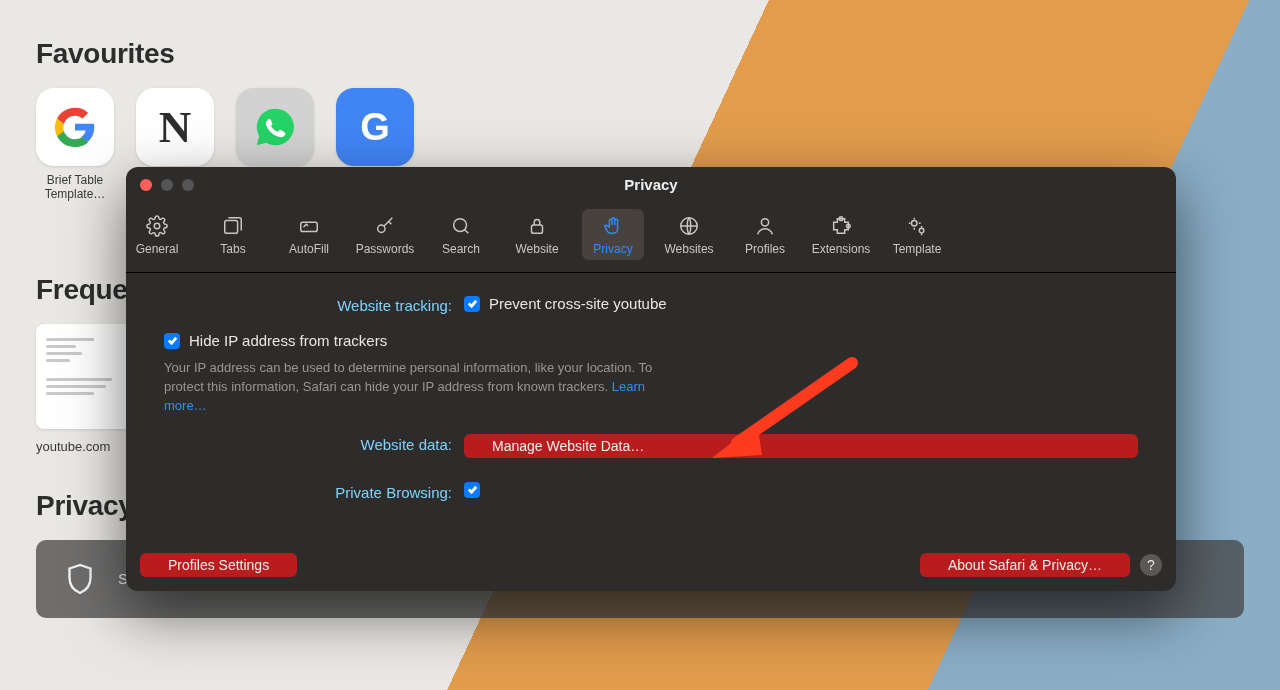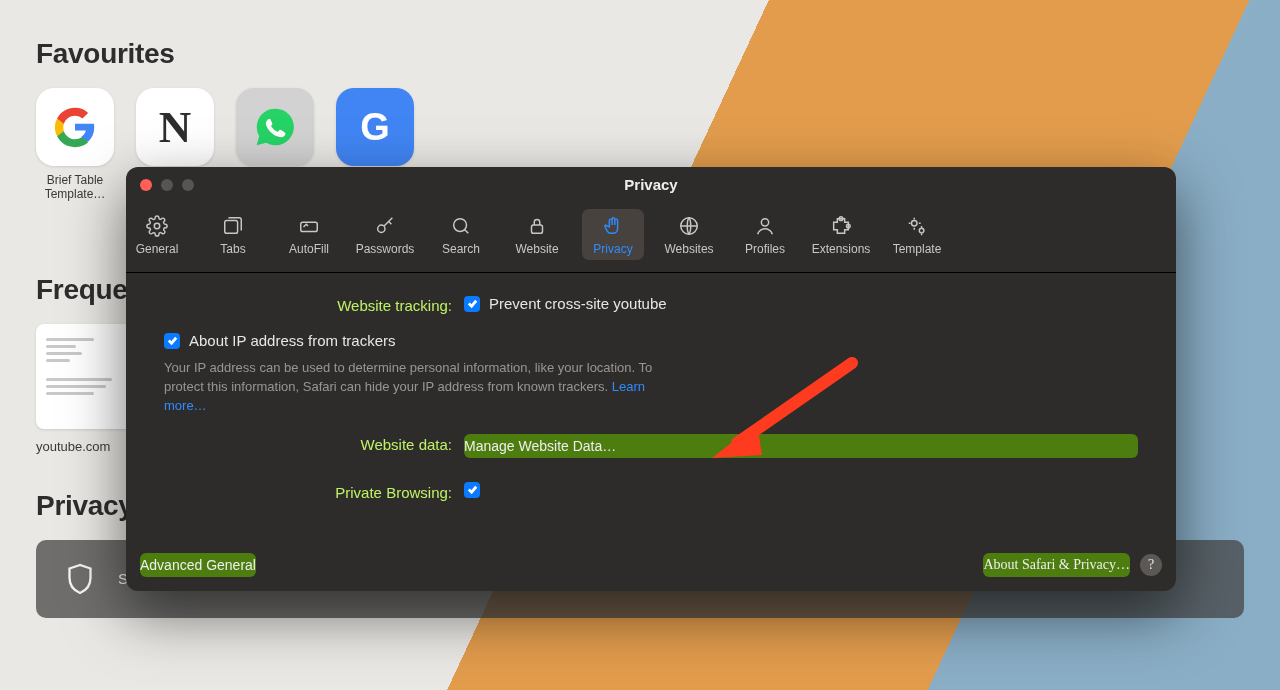--- a/index.html
+++ b/index.html
@@ -84,42 +84,42 @@
   }
   .tab.active { background: #48423f; color: #2e8cff; }
   .tab.active svg { stroke: #2e8cff; fill: none; }
   .tab svg { width: 22px; height: 22px; stroke: #c9c6c3; fill: none; stroke-width: 1.6; }
 
   .content {
     padding: 22px 38px 0 38px;
     font-size: 15px;
   }
   .row { display: flex; align-items: flex-start; margin-bottom: 18px; }
-  .row-label { width: 300px; text-align: right; padding-right: 12px; color: #bef264; padding-top: 2px; }
+  .row-label { width: 300px; text-align: right; padding-right: 12px; color: #7dd3fc; padding-top: 2px; }
   .row-ctrl { flex: 1; display: flex; flex-direction: column; gap: 6px; }
   .check-line { display: flex; align-items: center; gap: 9px; }
   .cbox {
     width: 16px; height: 16px; border-radius: 4px; background: #0a7aff;
     display: flex; align-items: center; justify-content: center;
   }
   .cbox svg { width: 11px; height: 11px; stroke: #fff; stroke-width: 3; fill: none; }
   .helptext { color: #9a9590; font-size: 13px; max-width: 500px; line-height: 1.45; padding-left: 0; margin-top: 4px; }
   .helptext a { color: #2e8cff; text-decoration: none; }
 
   .mac-btn {
-    display: inline-block; background: #4d7c0f; color: #eee;
-    padding: 4px 0; border-radius: 6px; font-size: 14px;
+    display: inline-block; background: #b91c1c; color: #eee;
+    padding: 4px 28px; border-radius: 6px; font-size: 14px;
     cursor: default;
   }
 
   .footer-btns {
     position: absolute; bottom: 14px; left: 14px; right: 14px;
     display: flex; justify-content: space-between; align-items: center;
   }
-  .right-btns { display: flex; gap: 10px; align-items: center; font-family: Liberation Serif, serif; }
+  .right-btns { display: flex; gap: 10px; align-items: center; }
   .help-circ {
     width: 22px; height: 22px; border-radius: 50%; background: #5b5856;
     display: flex; align-items: center; justify-content: center; font-size: 14px;
   }
 
   
   .arrow {
     position: absolute; left: 702px; top: 353px; width: 160px; height: 110px;
     pointer-events: none;
   }
@@ -303,21 +303,21 @@
     </div>
 
     <div class="row">
       <div class="row-ctrl">
         <div class="check-line">
           <div class="cbox">
               <svg viewBox="0 0 12 12">
                 <path d="M2 6l3 3 5-6"></path>
               </svg>
             </div>
-          <span>About IP address from trackers</span>
+          <span>Hide IP address from trackers</span>
         </div>
         <div class="helptext">
           <span>Your IP address can be used to determine personal information, like your location. To protect this information, Safari can hide your IP address from known trackers. </span><a href="#">Learn more…</a>
         </div>
       </div>
     </div>
 
     <div class="row" style="margin-top:15px">
       <div class="row-label">Website data:</div>
       <div class="row-ctrl">
@@ -334,21 +334,21 @@
                 <path d="M2 6l3 3 5-6"></path>
               </svg>
             </div>
         </div>
       </div>
     </div>
 
   </div>
 
   <div class="footer-btns">
-    <div class="mac-btn">Advanced General</div>
+    <div class="mac-btn">Profiles Settings</div>
     <div class="right-btns">
       <div class="mac-btn">About Safari &amp; Privacy…</div>
       <div class="help-circ">?</div>
     </div>
   </div>
 </div>
 
 <div class="arrow">
   <svg viewBox="0 0 160 110">
     <defs></defs>

